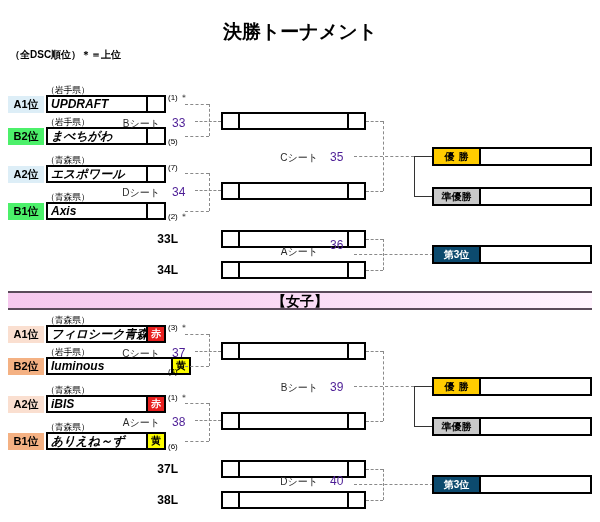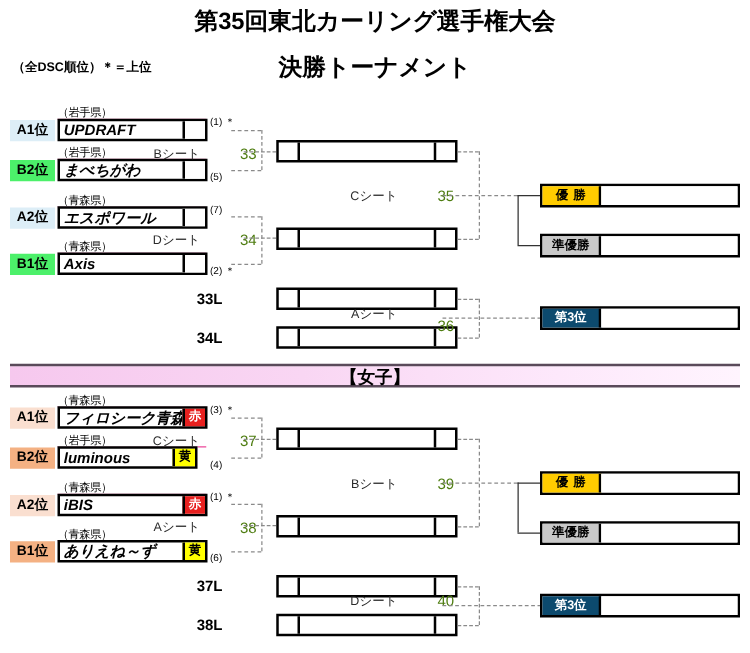--- a/index.html
+++ b/index.html
@@ -169,23 +169,22 @@
     line-height: 12px;
     white-space: nowrap;
     color: #2b2b2b;
     text-align: right;
   }
   .gamenum {
     position: absolute;
     font-size: 12px;
     line-height: 13px;
     white-space: nowrap;
-    color: #4d7c0f;
+    color: #4c1d95;
     text-align: left;
-    margin-left: 20px;
   }
 
   
   .loselbl {
     position: absolute;
     font-size: 12px;
     font-weight: bold;
     line-height: 14px;
     white-space: nowrap;
     text-align: right;
@@ -239,21 +238,20 @@
     width: 0;
     border-left: 1px solid #333;
   }
 </style>
 </head>
 <body>
 
 <div id="page">
 
   <div class="title">
-    <span>第35回東北カーリング選手権大会</span>
     <span class="l2">決勝トーナメント</span>
   </div>
 
   <div class="dsc-note">（全DSC順位）＊＝上位</div>
 
 
   <div class="rankchip rk-men-a" style="left:8px;  top:96px;">A1位</div>
   <div class="rankchip rk-men-b" style="left:8px;  top:128px;">B2位</div>
   <div class="rankchip rk-men-a" style="left:8px;  top:166px;">A2位</div>
   <div class="rankchip rk-men-b" style="left:8px;  top:203px;">B1位</div>
@@ -339,21 +337,21 @@
     <div class="body"></div>
     <div class="cap2"></div>
   </div>
   <div class="matchbox" style="left:221px; top:261px; width:145px;">
     <div class="cap"></div>
     <div class="body"></div>
     <div class="cap2"></div>
   </div>
 
   <div class="sheetlbl" style="left:268px; top:246px; width:50px;">Aシート</div>
-  <div class="gamenum" style="left:330px; top:255px;">36</div>
+  <div class="gamenum" style="left:330px; top:239px;">36</div>
 
   <div class="dash-h" style="left:366px; top:239px; width:17px;"></div>
   <div class="dash-h" style="left:366px; top:270px; width:17px;"></div>
   <div class="dash-v" style="left:383px; top:239px; height:31px;"></div>
   <div class="dash-h" style="left:354px; top:254px; width:79px;"></div>
 
   <div class="resultbox" style="left:432px; top:245px; width:160px;">
     <div class="tag brnz">第3位</div>
     <div class="fill"></div>
   </div>
@@ -367,21 +365,21 @@
 
   <div class="pref" style="left:46px; top:315px; width:118px;">（青森県）</div>
   <div class="pref" style="left:46px; top:347px; width:118px;">（岩手県）</div>
   <div class="pref" style="left:46px; top:385px; width:118px;">（青森県）</div>
   <div class="pref" style="left:46px; top:422px; width:118px;">（青森県）</div>
 
   <div class="teambox" style="left:46px; top:325px; width:120px;">
     <div class="nm">フィロシーク青森</div>
     <div class="stone red">赤</div>
   </div>
-  <div class="teambox" style="left:46px; top:357px; width:112px;">
+  <div class="teambox" style="left:46px; top:357px; width:145px;">
     <div class="nm">luminous</div>
     <div class="stone yel">黄</div>
   </div>
   <div class="teambox" style="left:46px; top:395px; width:120px;">
     <div class="nm">iBIS</div>
     <div class="stone red">赤</div>
   </div>
   <div class="teambox" style="left:46px; top:432px; width:120px;">
     <div class="nm">ありえね～ず</div>
     <div class="stone yel">黄</div>

